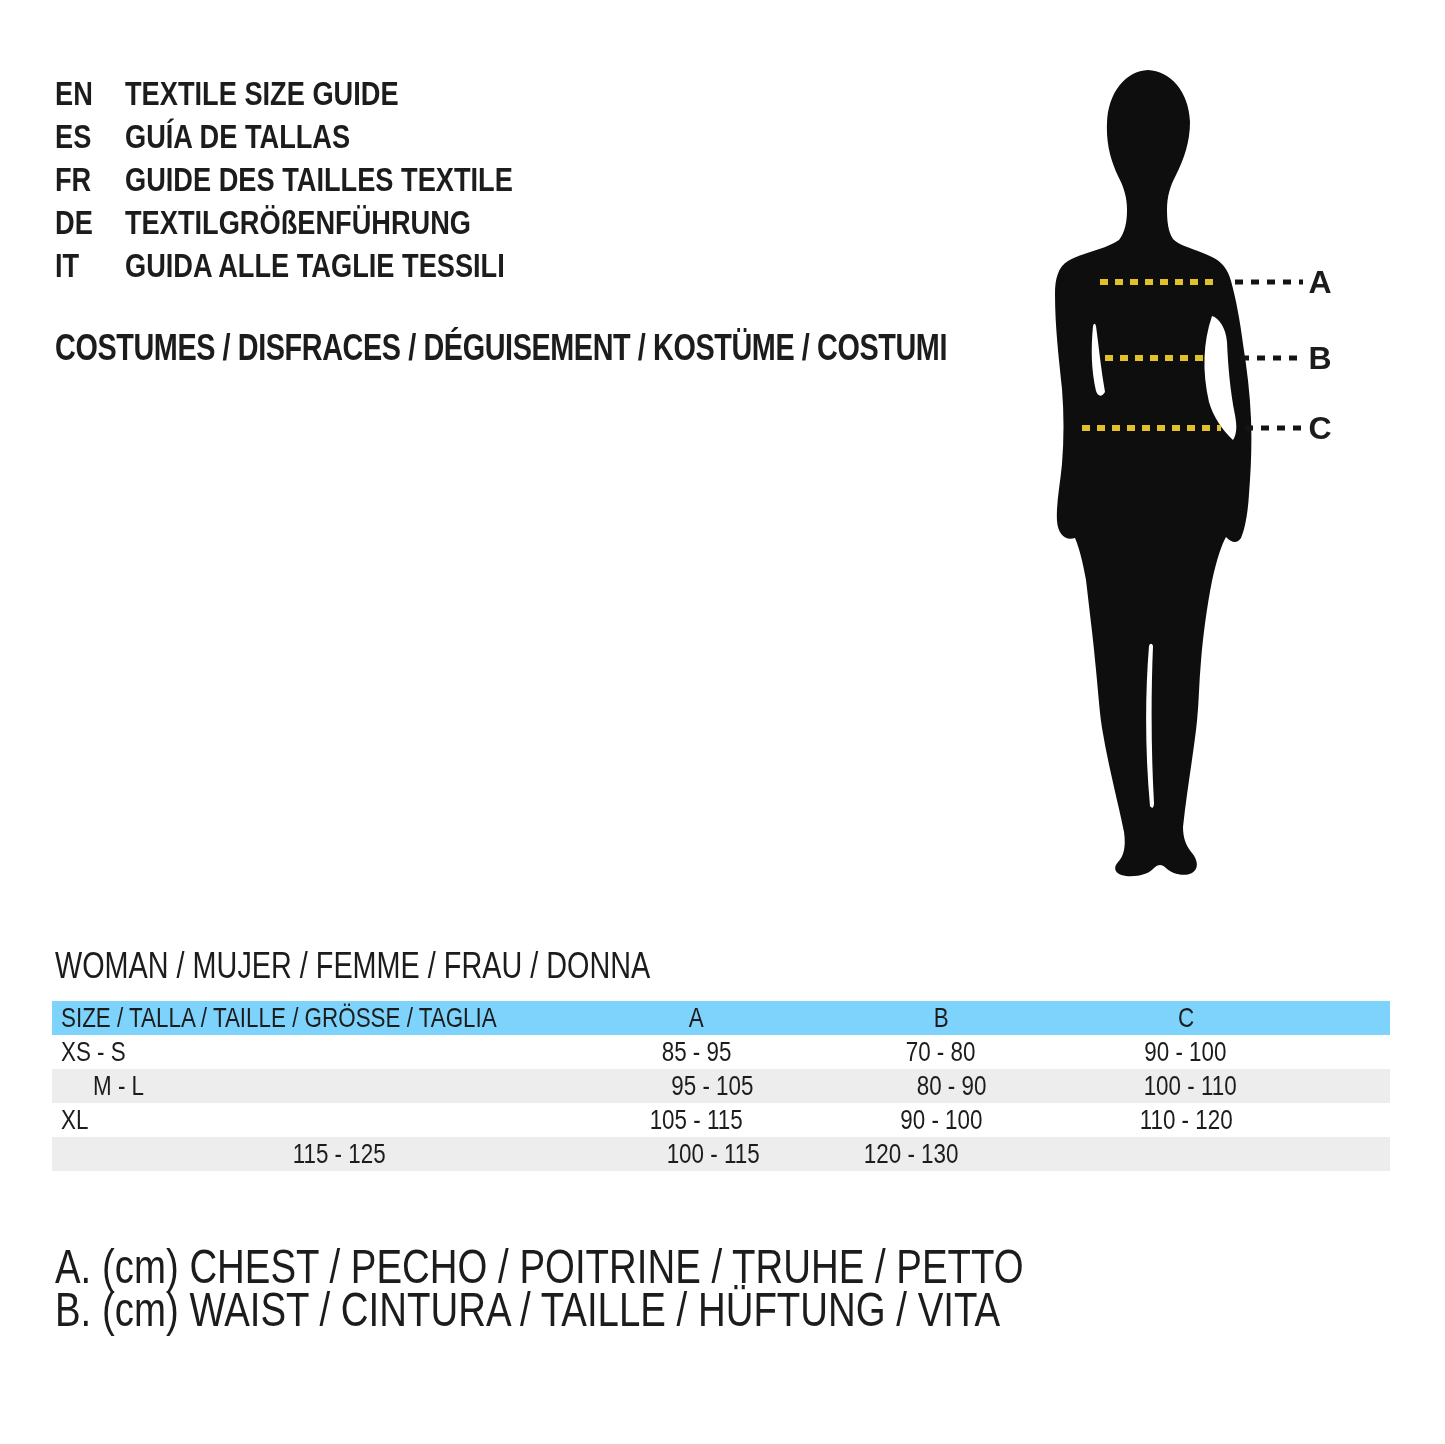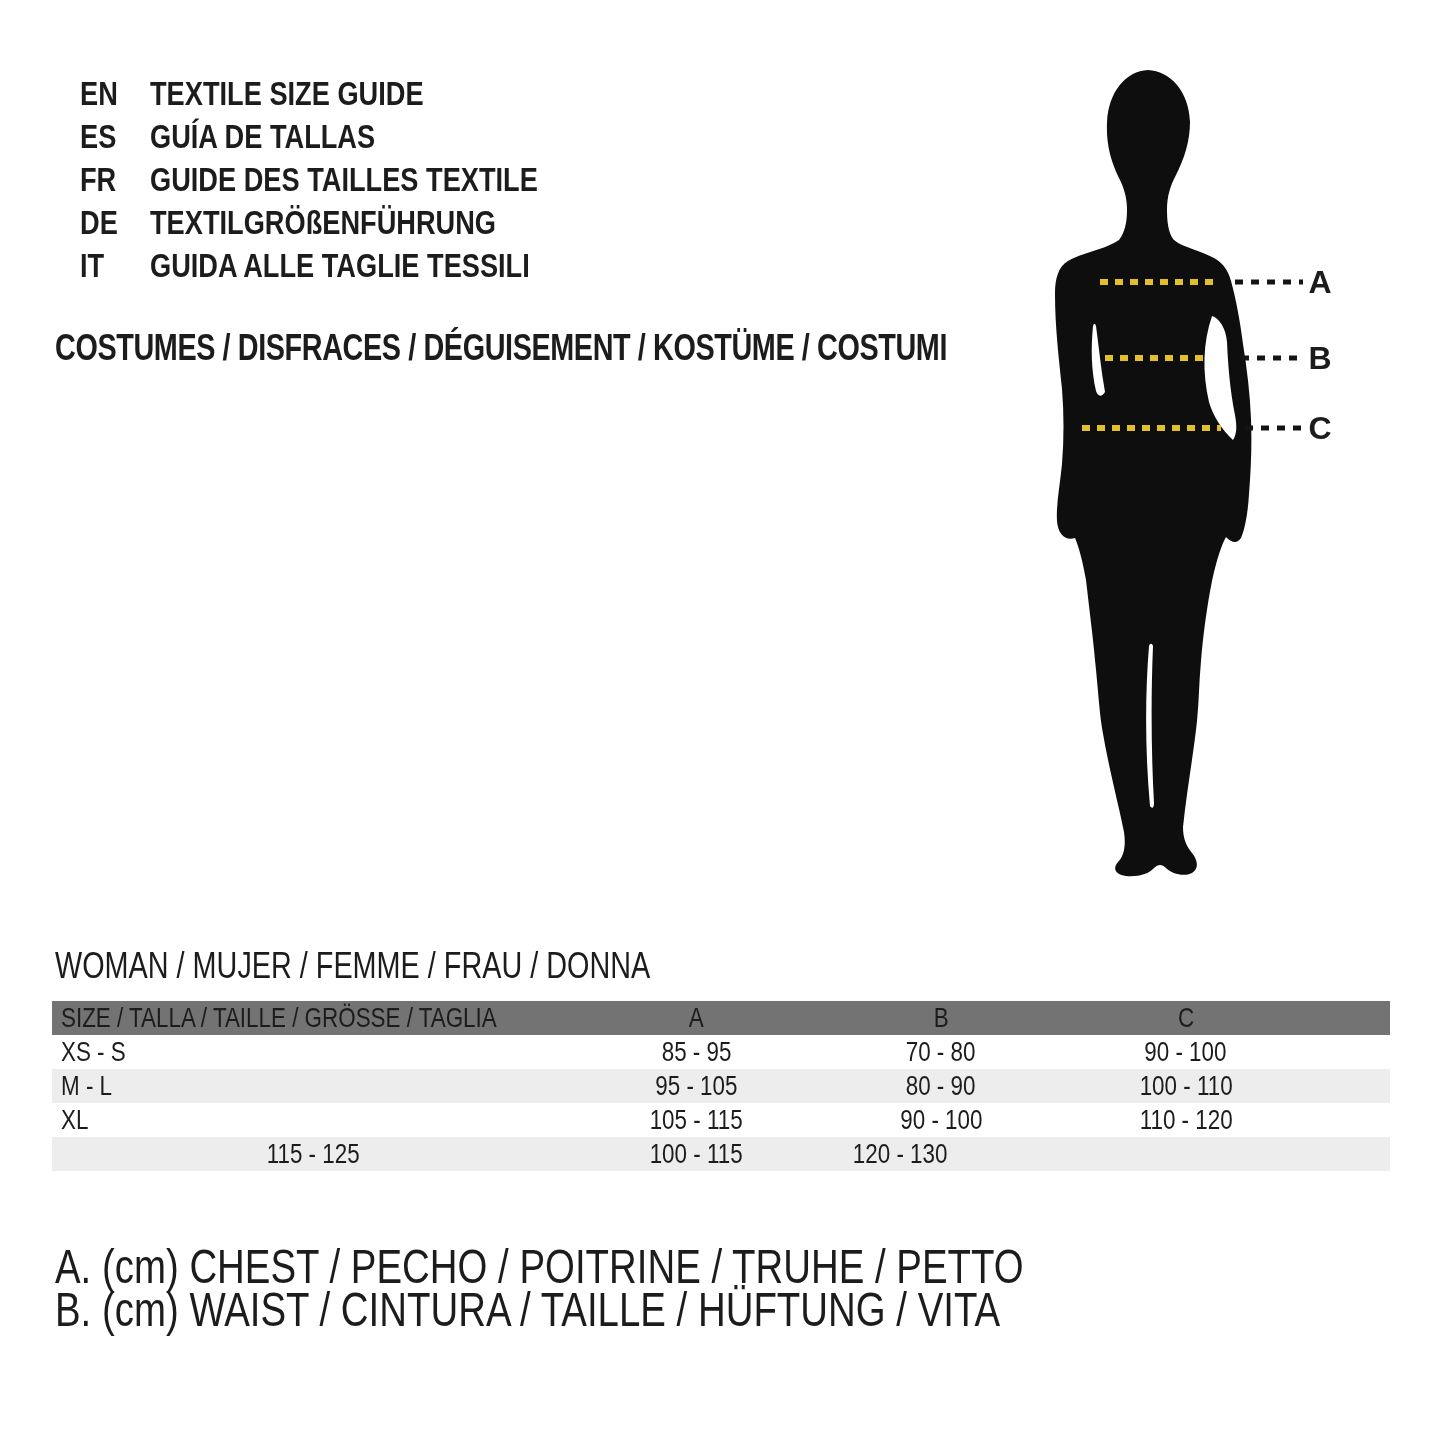--- a/index.html
+++ b/index.html
@@ -5,21 +5,21 @@
   html,body { margin:0; padding:0; background:#ffffff; }
   .page {
     position:relative; width:1445px; height:1444px; background:#ffffff;
     font-family:"Liberation Sans","DejaVu Sans",sans-serif; color:#1c1c1c; overflow:hidden;
   }
   
   .cond  { display:inline-block; transform:scaleX(0.80); transform-origin:0 50%; white-space:nowrap; }
   .condc { display:inline-block; transform:scaleX(0.80); transform-origin:50% 50%; white-space:nowrap; }
 
   
-  .lang-block { position:absolute; left:55px; top:72px;margin-left:25px; }
+  .lang-block { position:absolute; left:55px; top:72px; }
   .lang-row { display:flex; height:43px; line-height:43px; font-size:34px; font-weight:600; }
   .lang-code { flex:0 0 70px; }
 
   
   .costumes-line { position:absolute; left:55px; top:329px; height:37px; line-height:37px;
                    font-size:36px; font-weight:700; letter-spacing:-0.5px; }
 
   
   .figure { position:absolute; left:985px; top:60px; width:420px; height:830px; }
   .figure svg { position:absolute; left:0; top:0; }
@@ -29,22 +29,22 @@
   .marker-b { left:315px; top:278px; }
   .marker-c { left:315px; top:348px; }
 
   
   .woman-title { position:absolute; left:55px; top:947px; height:38px; line-height:38px;
                  font-size:36px; font-weight:400;text-align:center; }
 
   
   .size-table { position:absolute; left:52px; top:1001px; width:1338px; font-size:28px; font-weight:400; }
   .trow { display:grid; grid-template-columns:39% 18.3% 18.3% 24.4%; height:34px; line-height:34px; }
-  .trow.head { background:#737373; }
-  .trow.alt  { background:#ededed; }
+  .trow.head { background:#7dd3fc; }
+  .trow.alt  { background:#ededed;padding-left:32px; }
   .cell { overflow:visible; }
   .cell.lbl { text-align:left; padding-left:9px; }
   .cell.val { text-align:center; }
   .cell.col-c { padding-right:82px; }
 
   
   .legend { position:absolute; left:55px; top:1245px; }
   .legend-row { height:43px; line-height:43px; font-size:48px; font-weight:400; }
 </style>
 </head>

